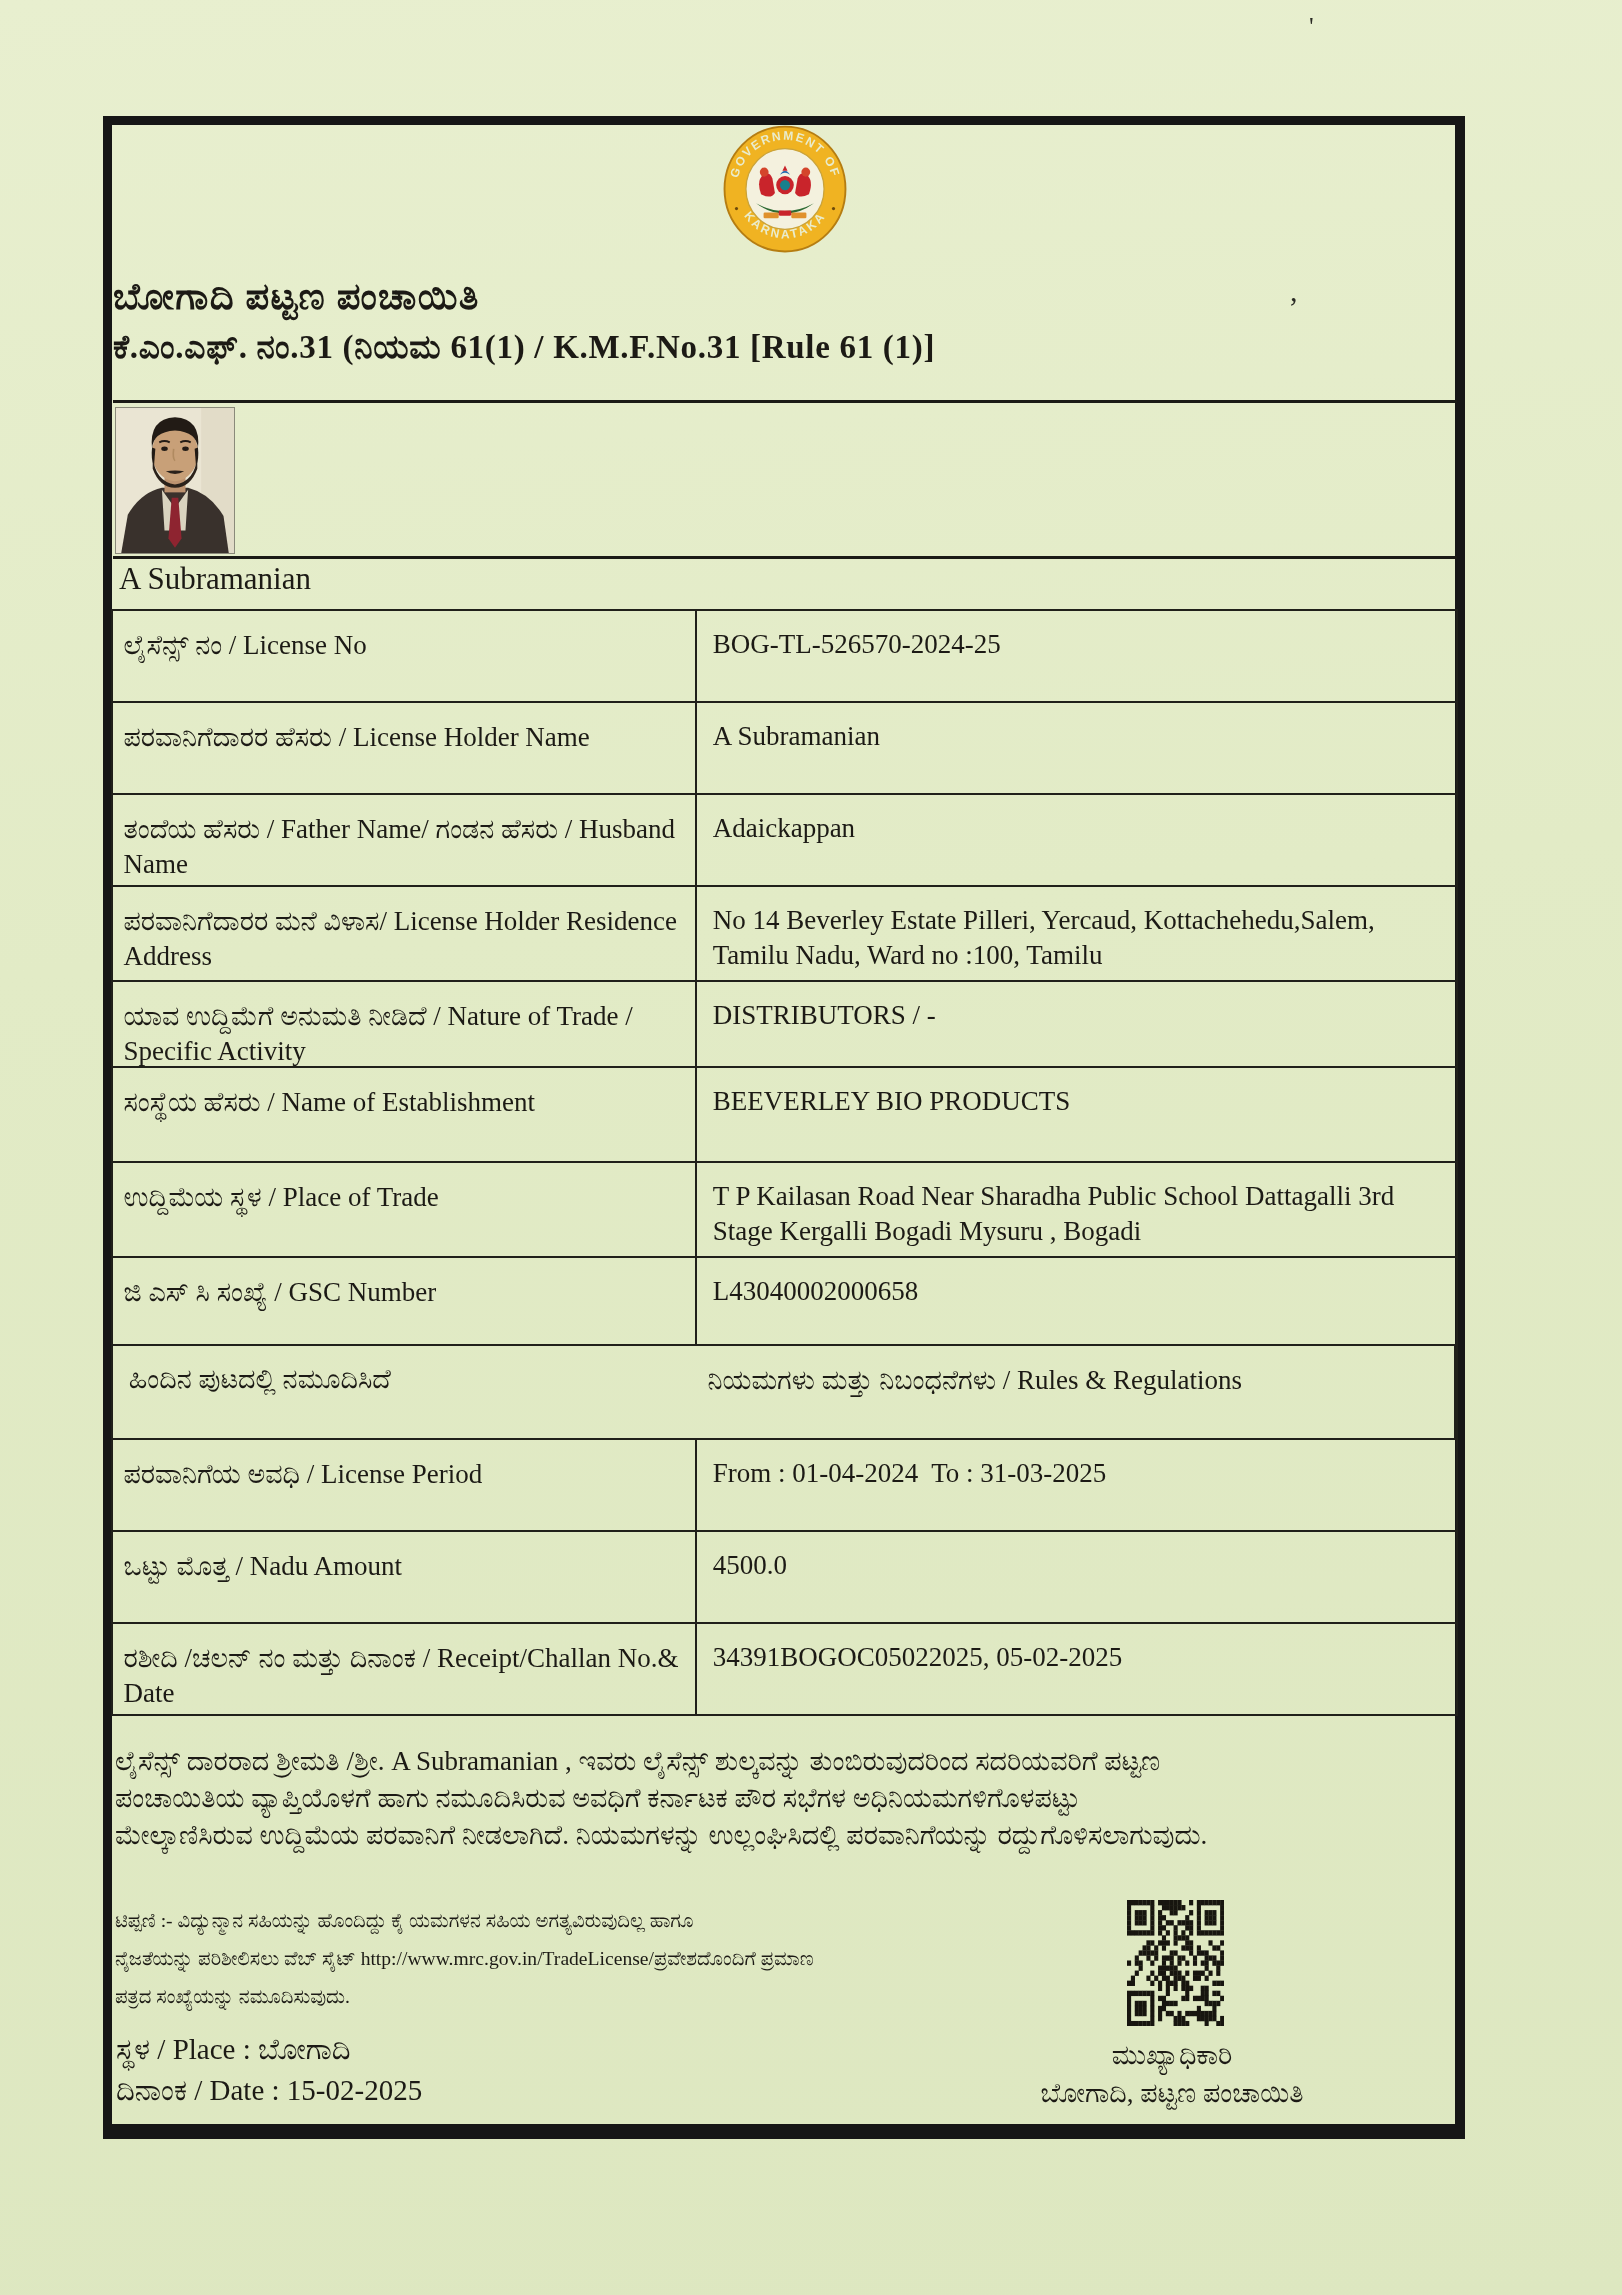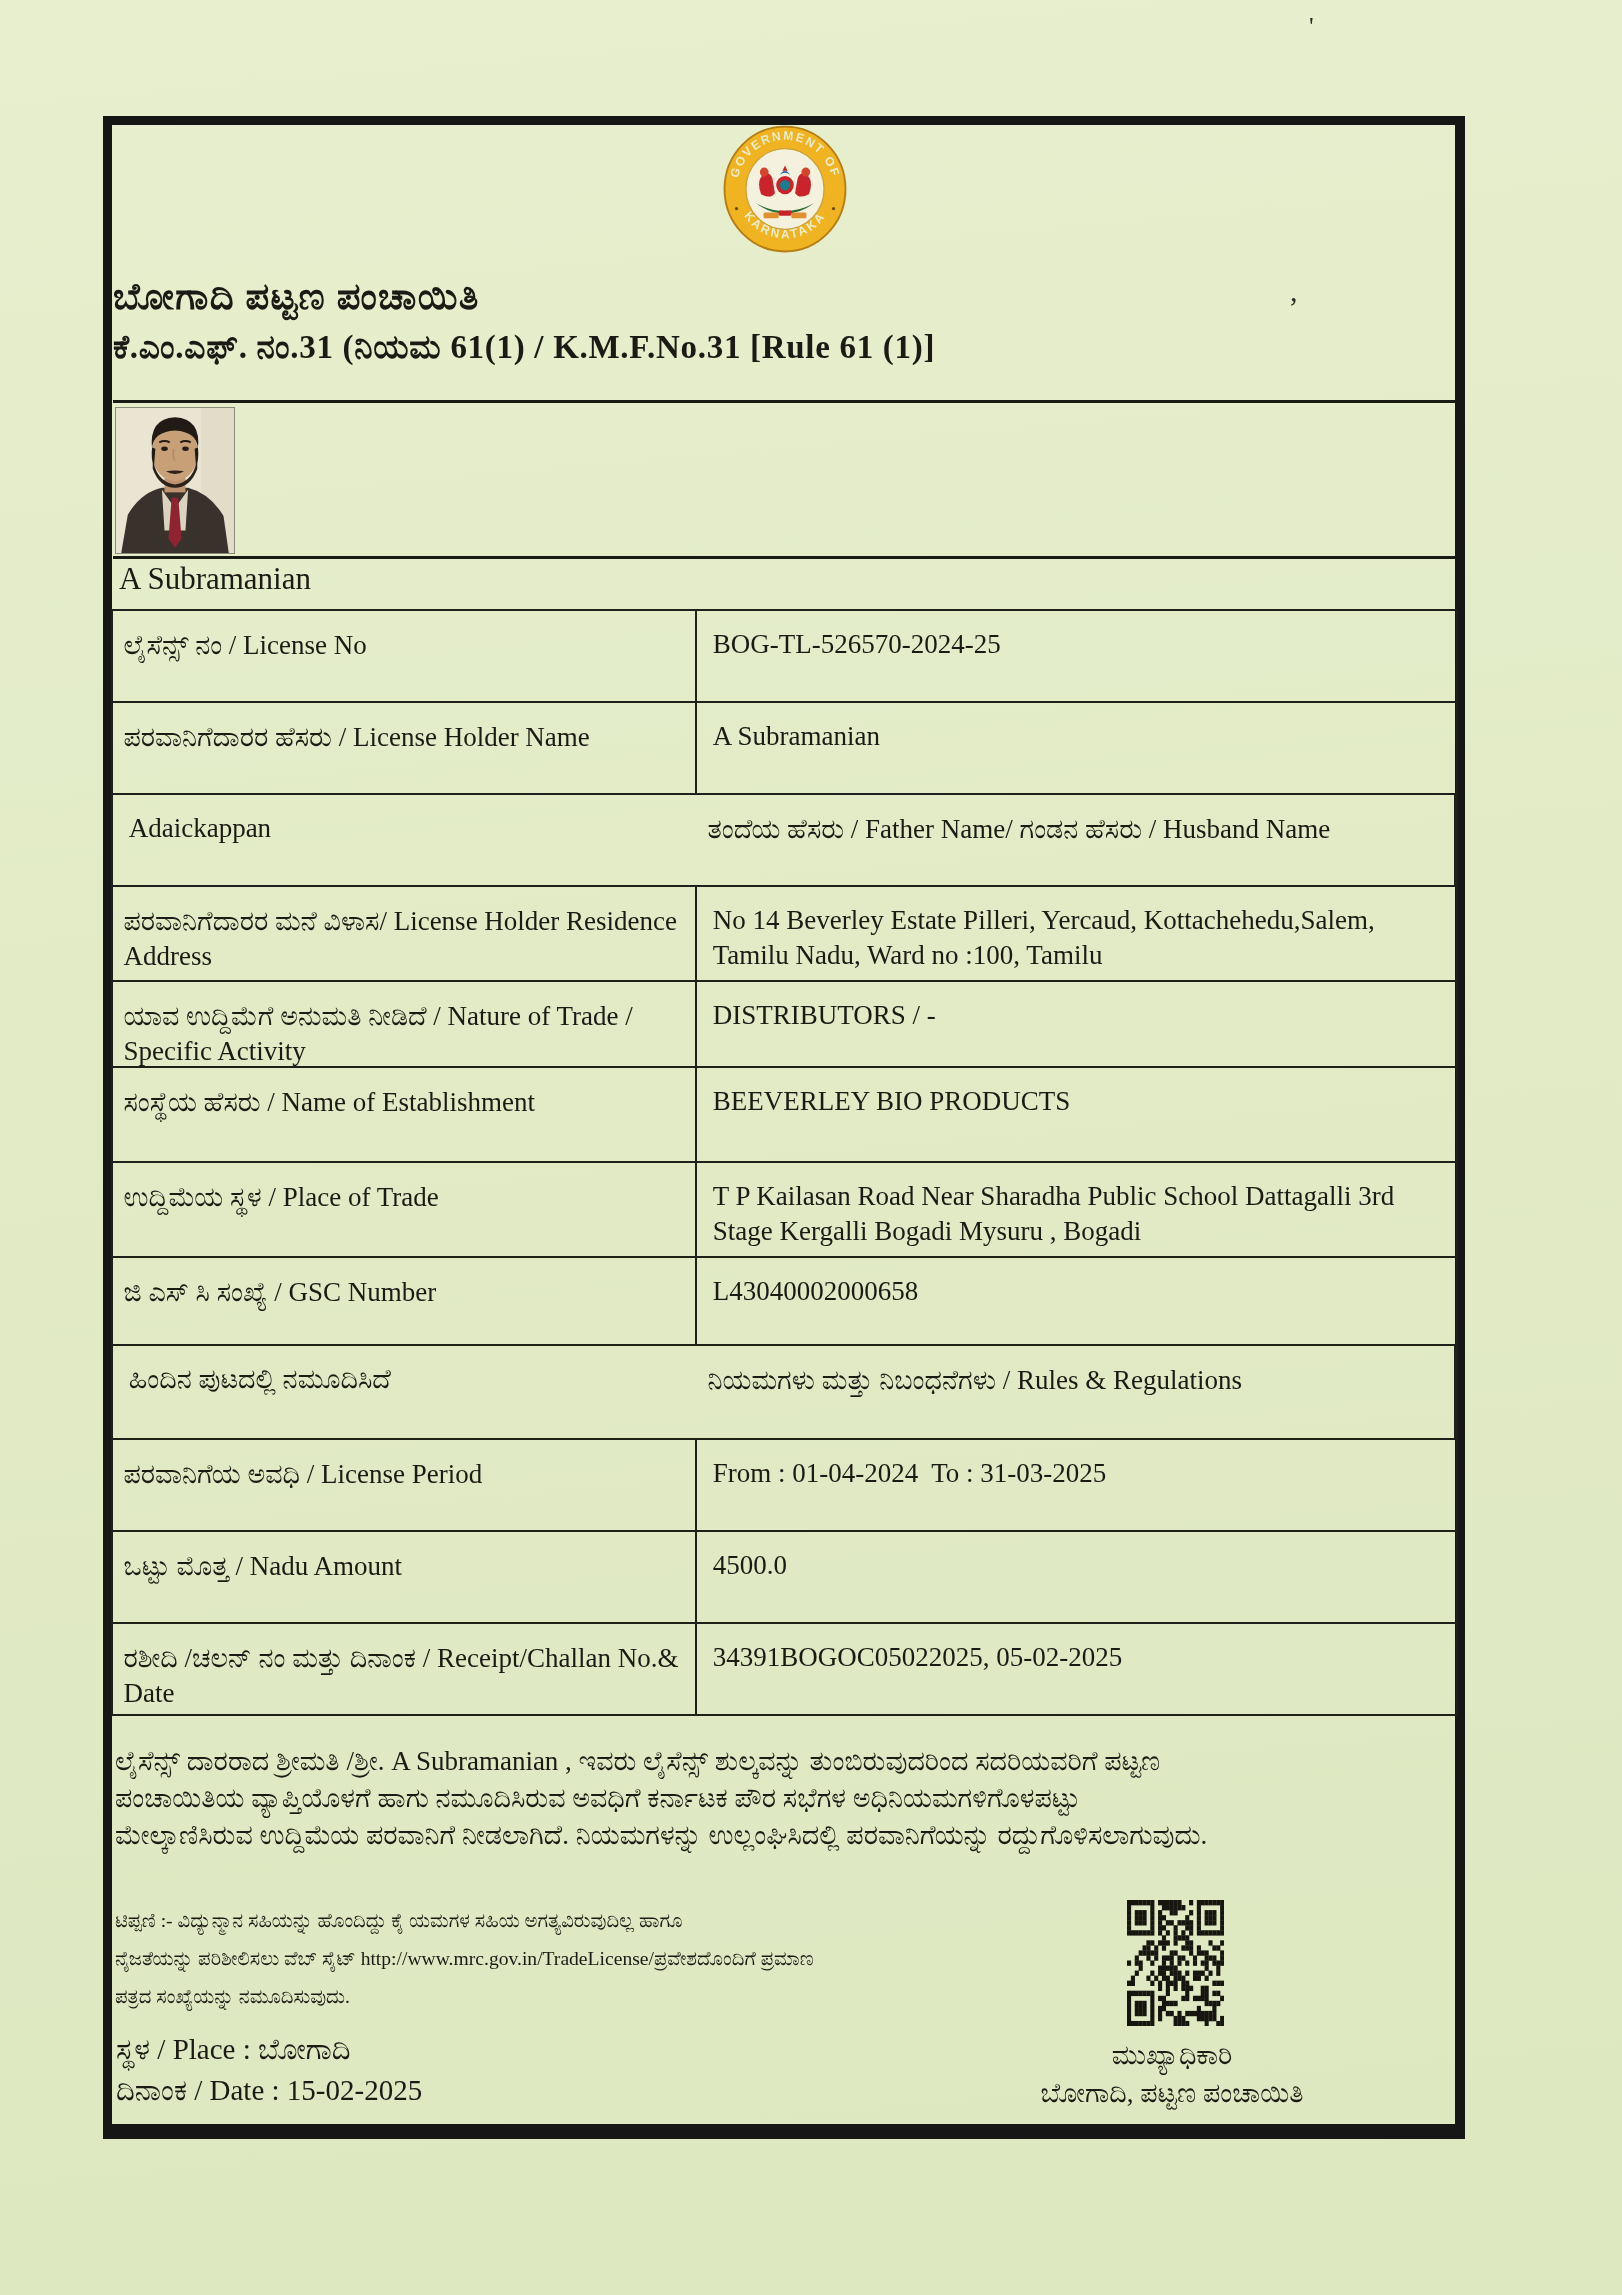--- a/index.html
+++ b/index.html
@@ -125,22 +125,22 @@
     </svg>
   </div>
   <div class="rule rule-under-photo"></div>
   <div class="photo-caption">A Subramanian</div>
 
   <div class="license-table">
     <div class="cell cell-label">ಲೈಸೆನ್ಸ್ ನಂ / License No</div>
     <div class="cell cell-value">BOG-TL-526570-2024-25</div>
     <div class="cell cell-label rowline">ಪರವಾನಿಗೆದಾರರ ಹೆಸರು  / License Holder Name</div>
     <div class="cell cell-value rowline">A Subramanian</div>
+    <div class="cell cell-label rowline">ತಂದೆಯ ಹೆಸರು / Father Name/ ಗಂಡನ ಹೆಸರು / Husband Name</div>
     <div class="cell cell-value rowline">Adaickappan</div>
-    <div class="cell cell-label rowline">ತಂದೆಯ ಹೆಸರು / Father Name/ ಗಂಡನ ಹೆಸರು / Husband Name</div>
     <div class="cell cell-label rowline">ಪರವಾನಿಗೆದಾರರ ಮನೆ ವಿಳಾಸ/ License Holder Residence Address</div>
     <div class="cell cell-value rowline">No 14 Beverley Estate Pilleri, Yercaud, Kottachehedu,Salem, Tamilu Nadu, Ward no :100, Tamilu</div>
     <div class="cell cell-label rowline">ಯಾವ ಉದ್ದಿಮೆಗೆ ಅನುಮತಿ ನೀಡಿದೆ / Nature of Trade / Specific Activity</div>
     <div class="cell cell-value rowline">DISTRIBUTORS / -</div>
     <div class="cell cell-label rowline">ಸಂಸ್ಥೆಯ ಹೆಸರು  / Name of Establishment</div>
     <div class="cell cell-value rowline">BEEVERLEY BIO PRODUCTS</div>
     <div class="cell cell-label rowline">ಉದ್ದಿಮೆಯ ಸ್ಥಳ / Place of Trade</div>
     <div class="cell cell-value rowline">T P Kailasan Road Near Sharadha Public School Dattagalli 3rd Stage Kergalli Bogadi Mysuru , Bogadi</div>
     <div class="cell cell-label rowline">ಜಿ ಎಸ್ ಸಿ ಸಂಖ್ಯೆ  / GSC Number</div>
     <div class="cell cell-value rowline">L43040002000658</div>
@@ -150,21 +150,21 @@
     <div class="cell cell-value rowline">From : 01-04-2024  To : 31-03-2025</div>
     <div class="cell cell-label rowline">ಒಟ್ಟು ಮೊತ್ತ / Nadu Amount</div>
     <div class="cell cell-value rowline">4500.0</div>
     <div class="cell cell-label rowline">ರಶೀದಿ /ಚಲನ್ ನಂ ಮತ್ತು ದಿನಾಂಕ / Receipt/Challan No.&amp; Date</div>
     <div class="cell cell-value rowline">34391BOGOC05022025, 05-02-2025</div>
   </div>
 
   <div class="declaration">ಲೈಸೆನ್ಸ್ ದಾರರಾದ ಶ್ರೀಮತಿ /ಶ್ರೀ. A Subramanian  , ಇವರು ಲೈಸೆನ್ಸ್ ಶುಲ್ಕವನ್ನು ತುಂಬಿರುವುದರಿಂದ ಸದರಿಯವರಿಗೆ ಪಟ್ಟಣ ಪಂಚಾಯಿತಿಯ ವ್ಯಾಪ್ತಿಯೊಳಗೆ ಹಾಗು ನಮೂದಿಸಿರುವ ಅವಧಿಗೆ ಕರ್ನಾಟಕ ಪೌರ ಸಭೆಗಳ ಅಧಿನಿಯಮಗಳಿಗೊಳಪಟ್ಟು ಮೇಲ್ಕಾಣಿಸಿರುವ ಉದ್ದಿಮೆಯ ಪರವಾನಿಗೆ ನೀಡಲಾಗಿದೆ. ನಿಯಮಗಳನ್ನು ಉಲ್ಲಂಘಿಸಿದಲ್ಲಿ ಪರವಾನಿಗೆಯನ್ನು ರದ್ದುಗೊಳಿಸಲಾಗುವುದು.</div>
 
   <div class="note-block">
-    <div>ಟಿಪ್ಪಣಿ :- ವಿದ್ಯುನ್ಮಾನ ಸಹಿಯನ್ನು ಹೊಂದಿದ್ದು ಕೈ ಯಮಗಳ ಸಹಿಯ ಅಗತ್ಯವಿರುವುದಿಲ್ಲ ಹಾಗೂ</div>
+    <div>ಟಿಪ್ಪಣಿ :- ವಿದ್ಯುನ್ಮಾನ ಸಹಿಯನ್ನು ಹೊಂದಿದ್ದು ಕೈ ಯಮಗಳನ ಸಹಿಯ ಅಗತ್ಯವಿರುವುದಿಲ್ಲ ಹಾಗೂ</div>
     <div>ನೈಜತೆಯನ್ನು ಪರಿಶೀಲಿಸಲು ವೆಬ್ ಸೈಟ್ http://www.mrc.gov.in/TradeLicense/ಪ್ರವೇಶದೊಂದಿಗೆ ಪ್ರಮಾಣ</div>
     <div>ಪತ್ರದ ಸಂಖ್ಯೆಯನ್ನು ನಮೂದಿಸುವುದು.</div>
   </div>
 
   <div class="qr-wrap">
     <svg id="qr" viewBox="0 0 25 25" preserveAspectRatio="none">
         <rect x="0" y="0" width="1.06" height="1.06" fill="#17150f"></rect>
         <rect x="1" y="0" width="1.06" height="1.06" fill="#17150f"></rect>
         <rect x="2" y="0" width="1.06" height="1.06" fill="#17150f"></rect>
         <rect x="3" y="0" width="1.06" height="1.06" fill="#17150f"></rect>

